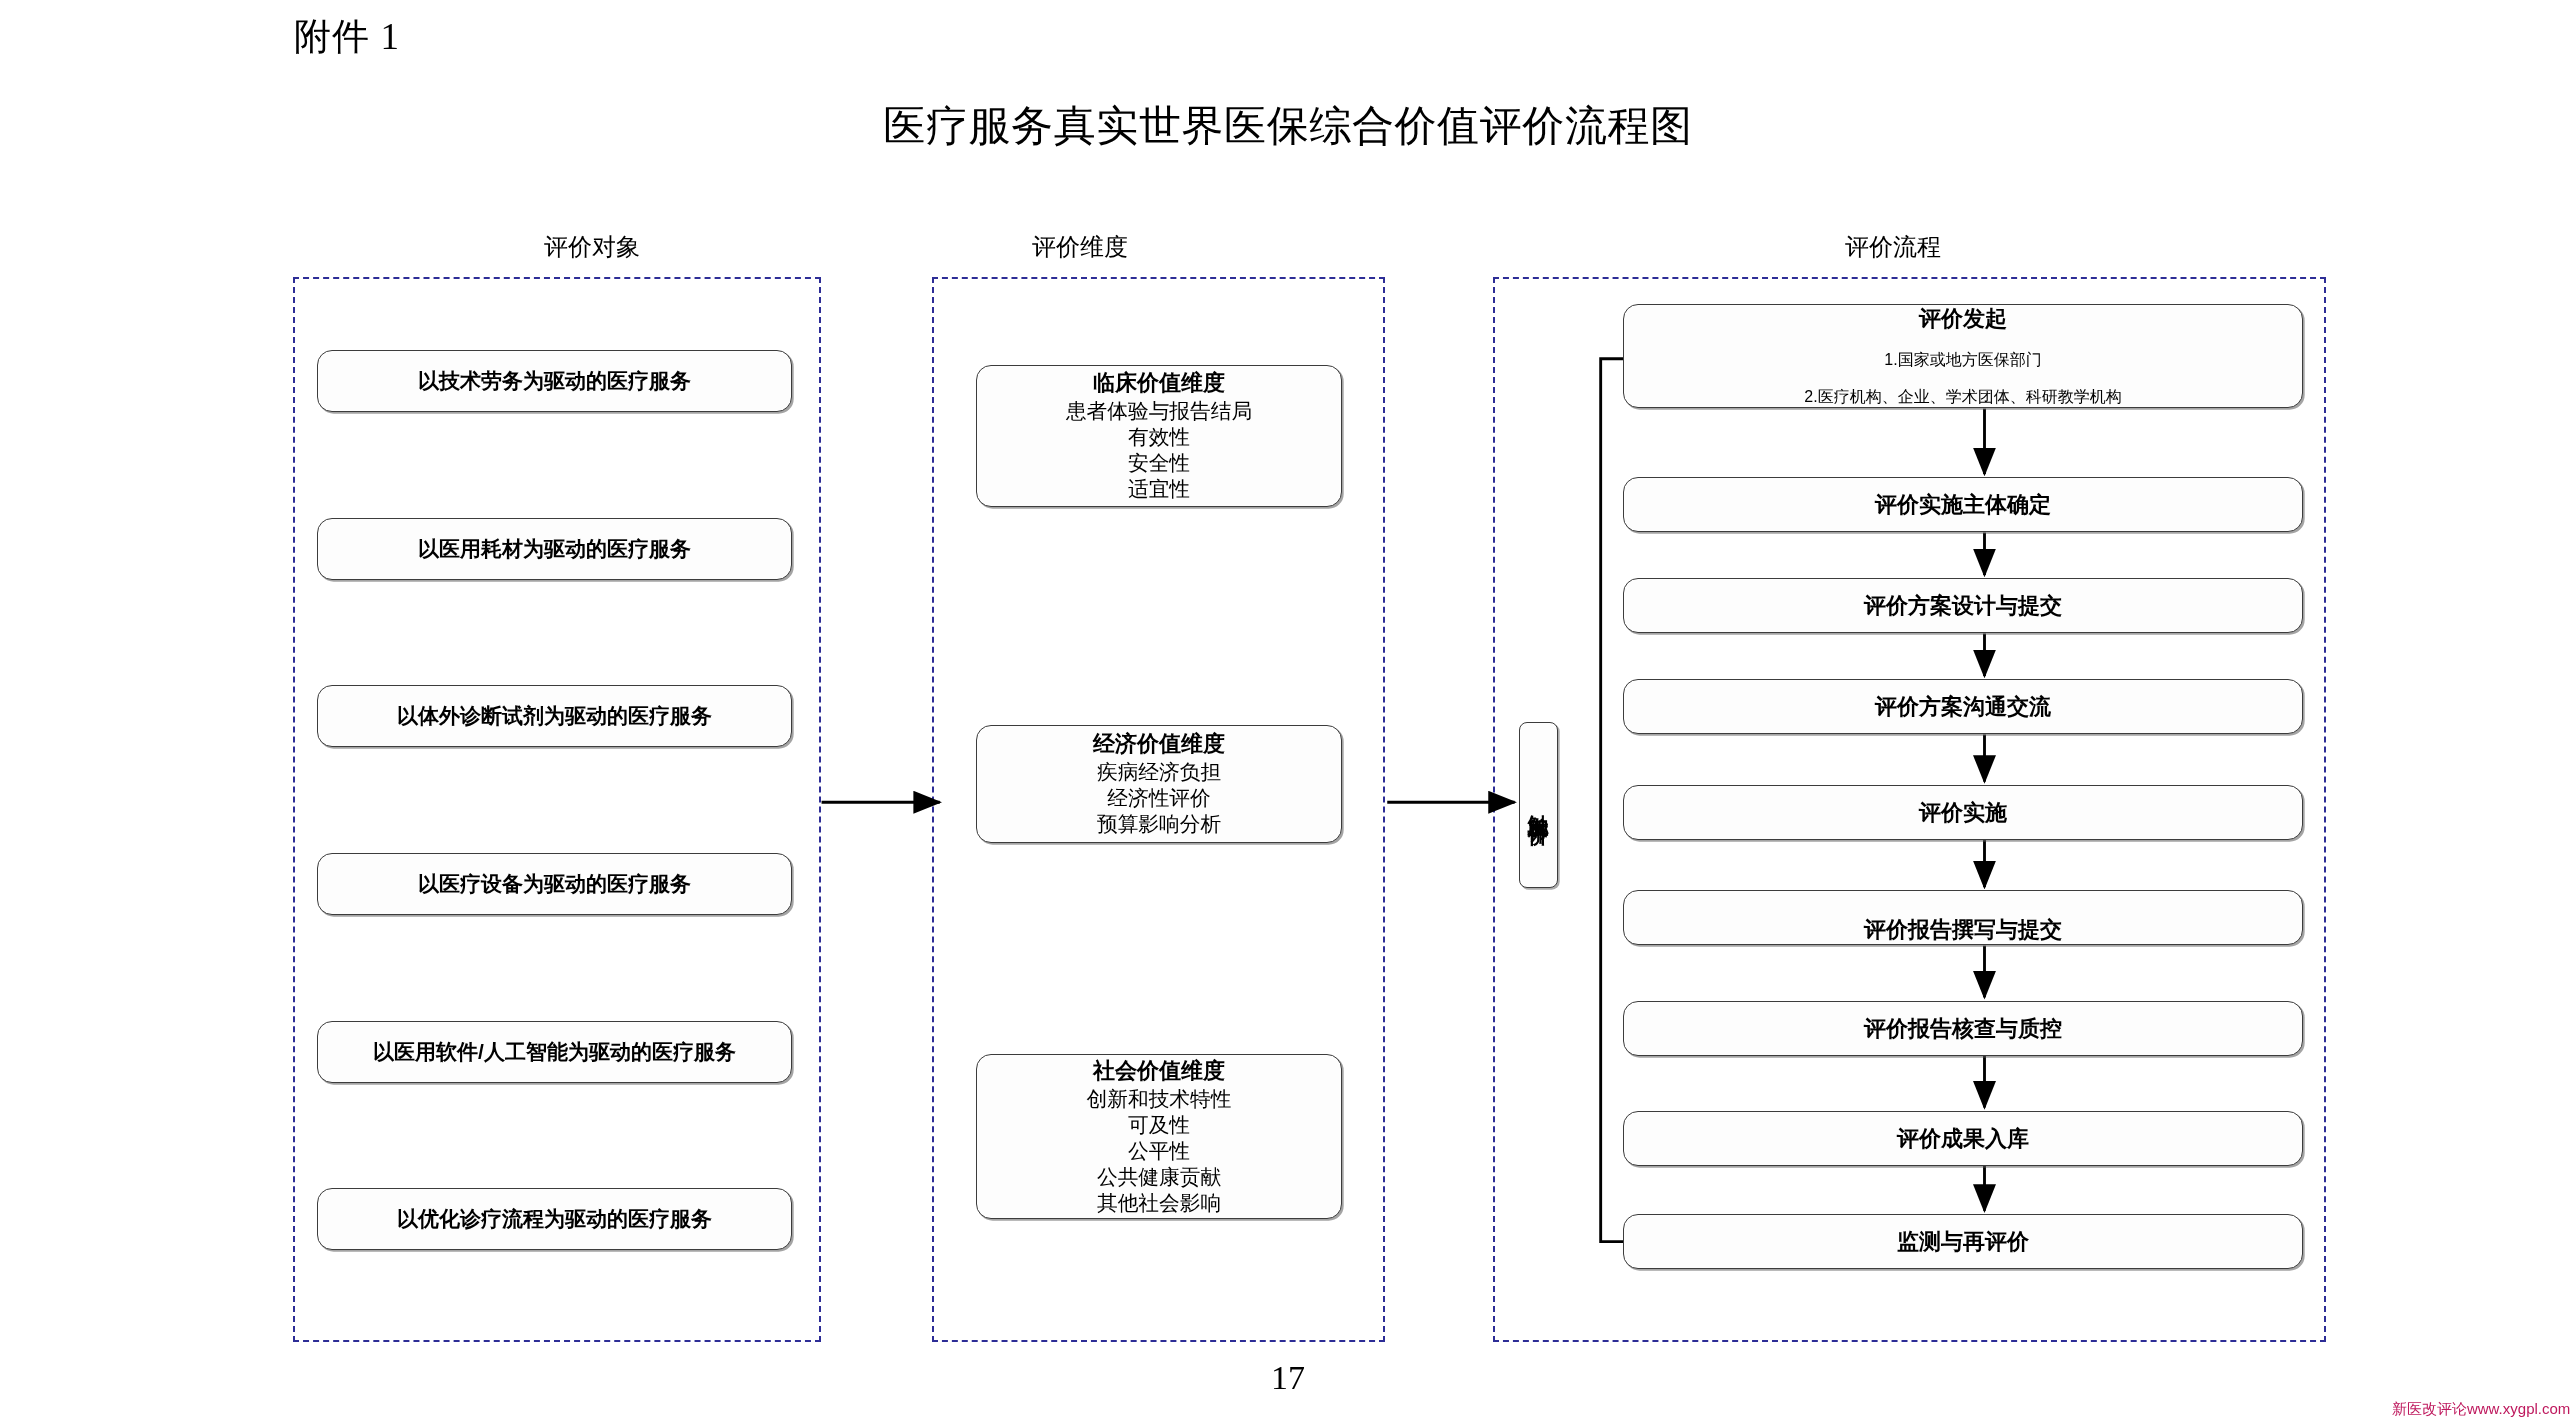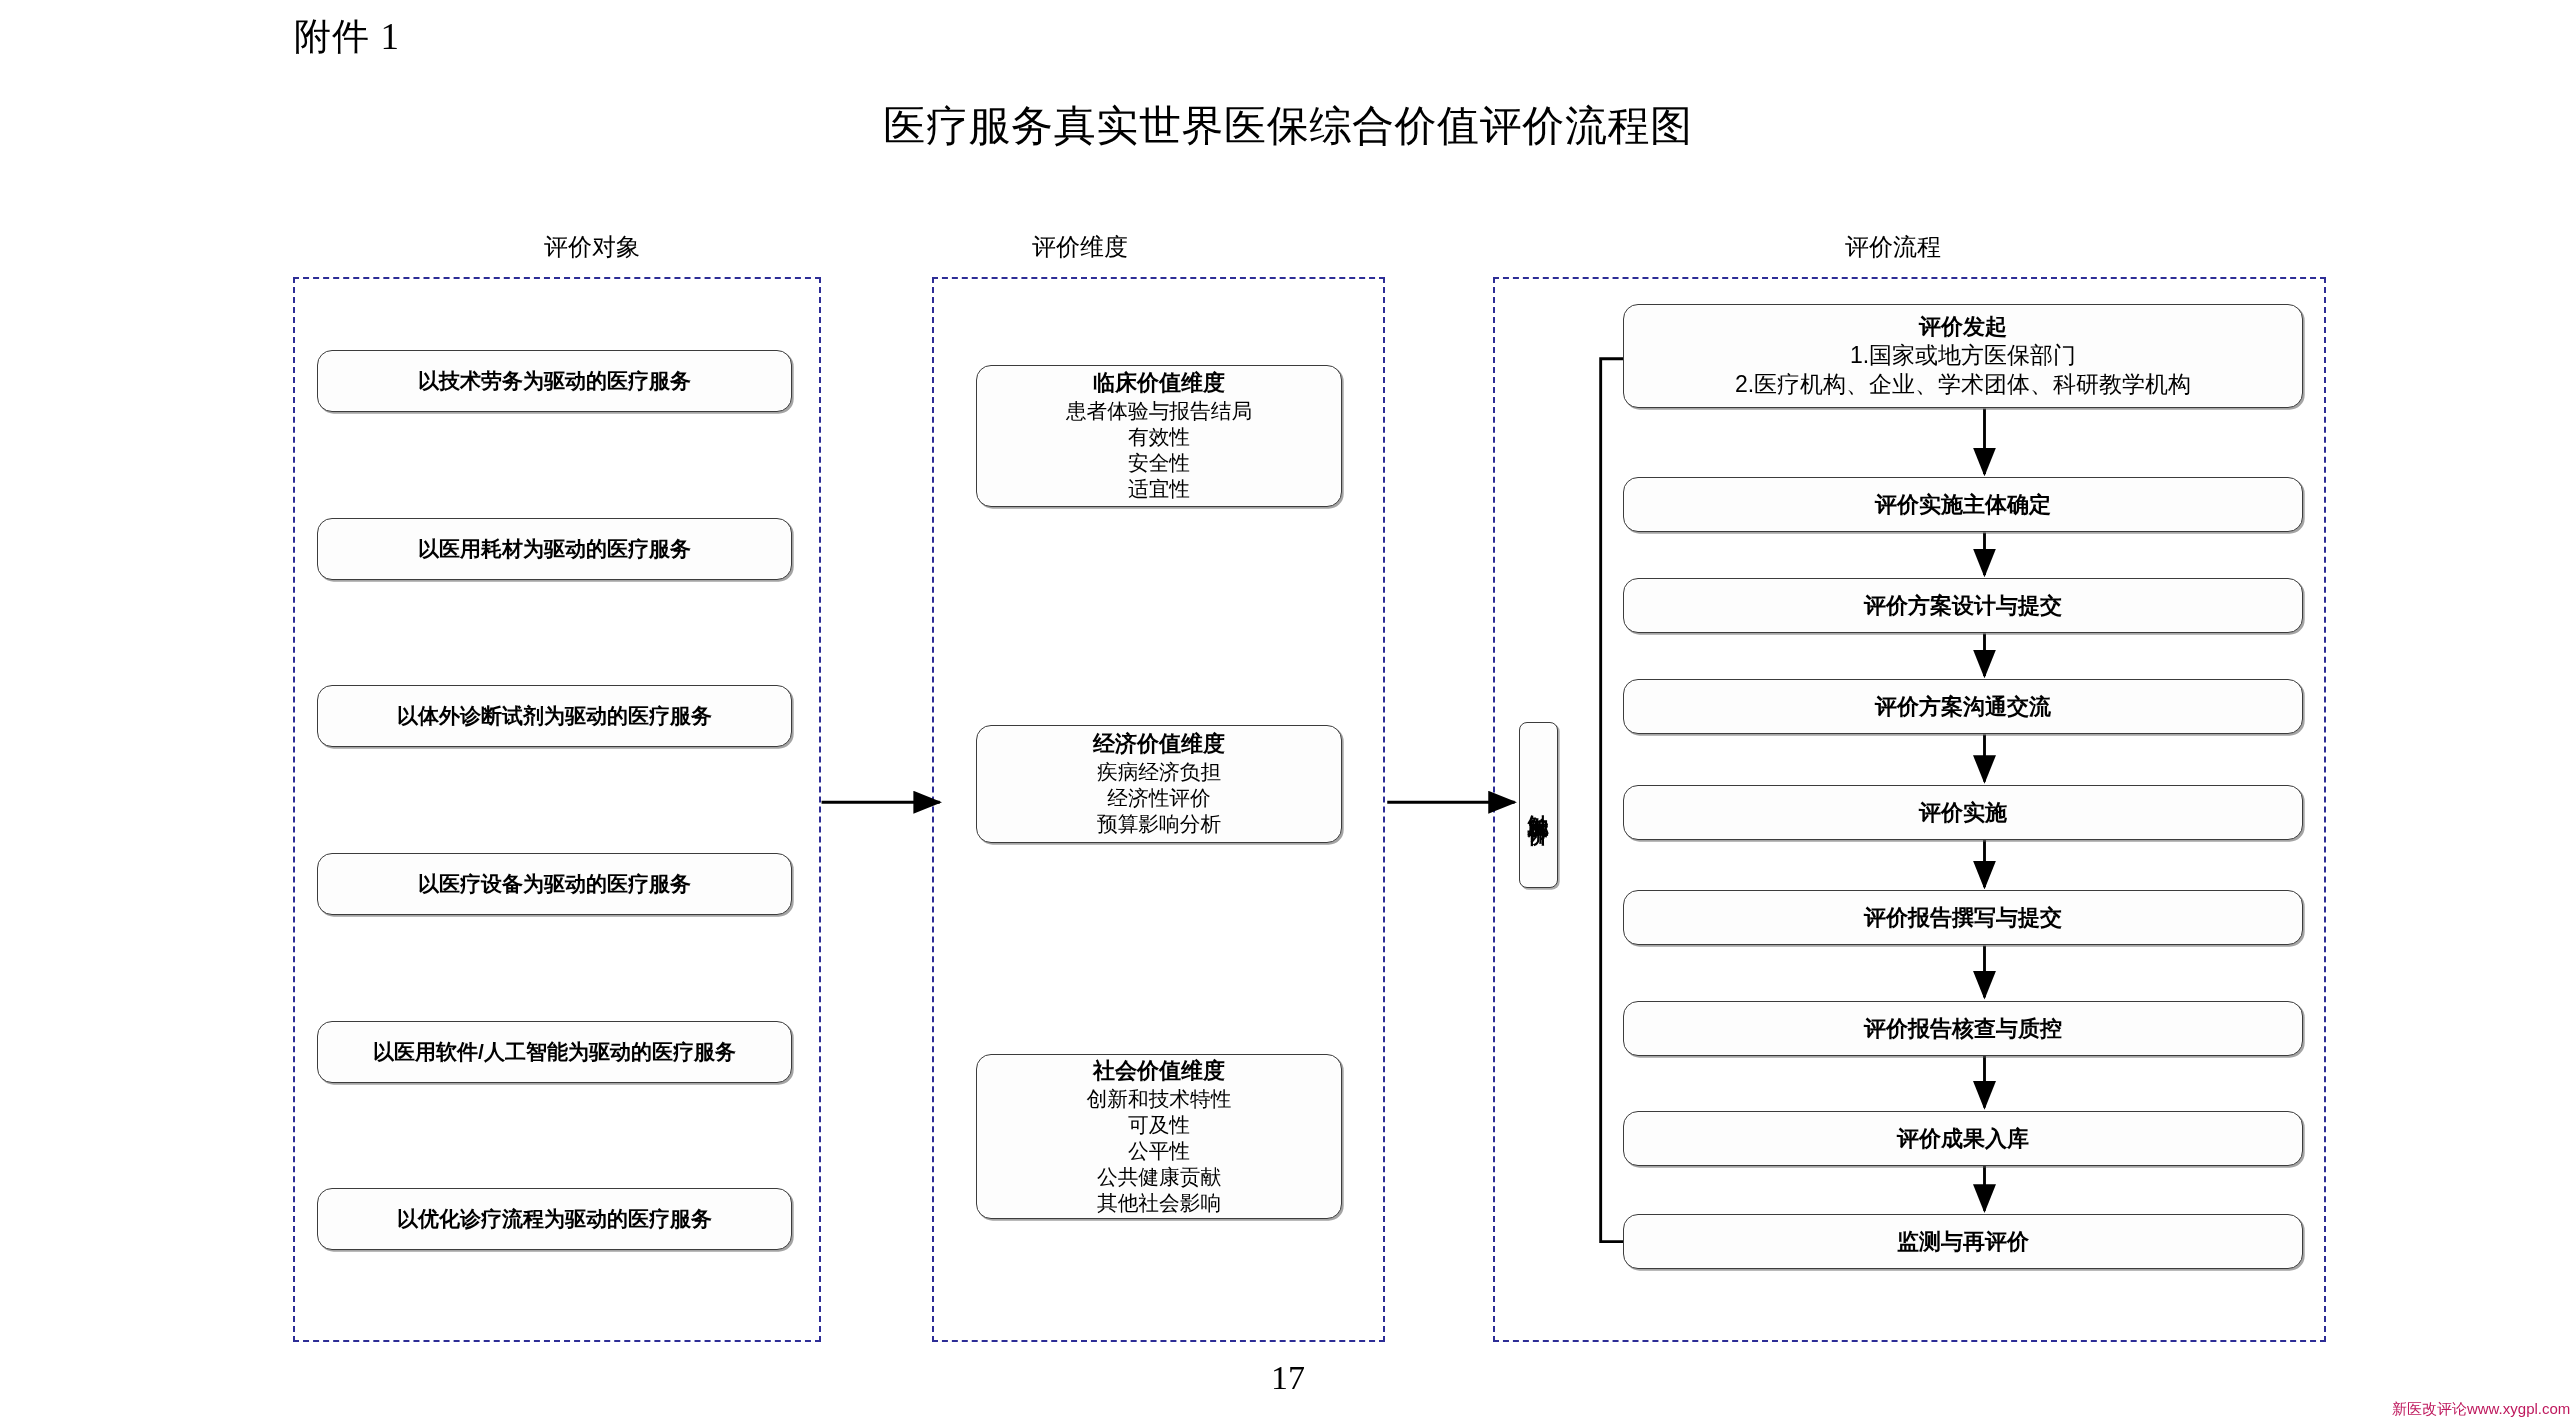--- a/index.html
+++ b/index.html
@@ -138,26 +138,26 @@
     width: 680px;
     font-size: 22px;
     font-weight: bold;
   }
   .node.flow.f1 {
     top: 304px;
     height: 104px;
     font-size: 20.7px;
   }
   .node.flow.f1 .flow-title { font-weight: bold; font-size: 22px; }
-  .node.flow.f1 .flow-sub   { font-weight: normal; font-size: 23px; }
+  .node.flow.f1 .flow-sub   { font-weight: normal; font-size: 16px; margin-top: 17px; }
   .node.flow.f2 { top: 477px;  height: 55px; }
   .node.flow.f3 { top: 578px; height: 55px; }
   .node.flow.f4 { top: 679px; height: 55px; }
   .node.flow.f5 { top: 785px; height: 55px; }
-  .node.flow.f6 { top: 890px; height: 55px; }
+  .node.flow.f6 { top: 890px; height: 55px; justify-content: flex-end; }
   .node.flow.f7 { top: 1001px; height: 55px; }
   .node.flow.f8 { top: 1111px; height: 55px; }
   .node.flow.f9 { top: 1214px; height: 55px; }
 
   
   .trigger-box {
     position: absolute;
     left: 1519px;
     top: 722px;
     width: 39px;

